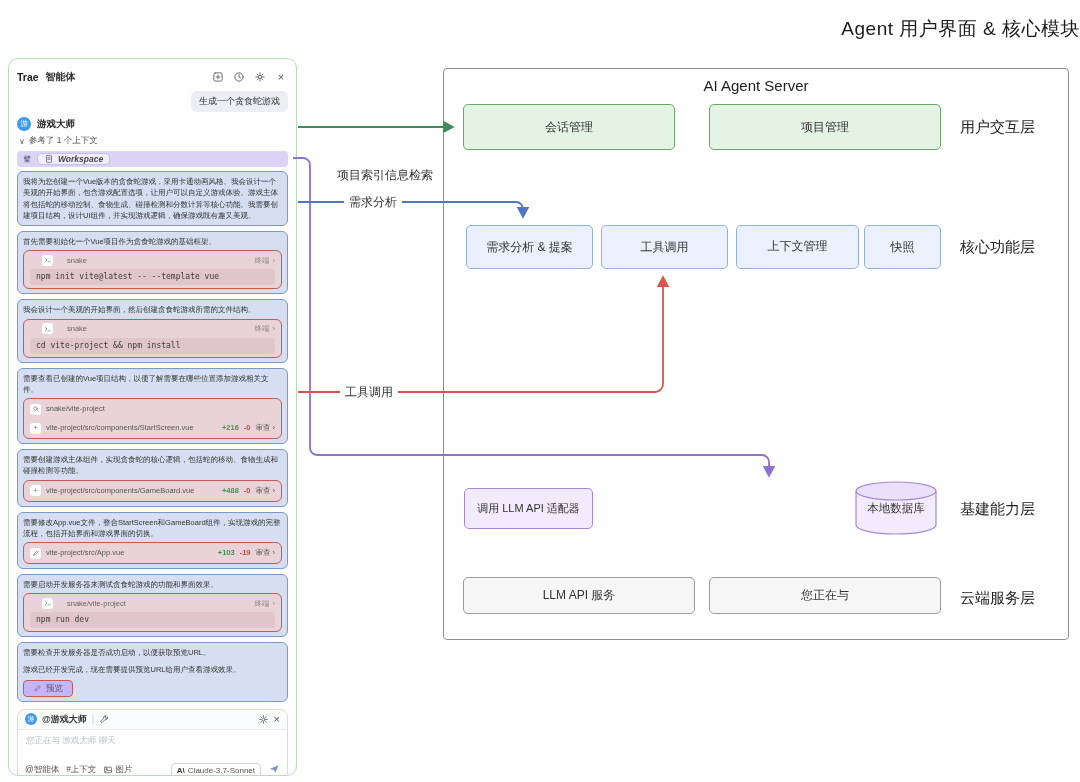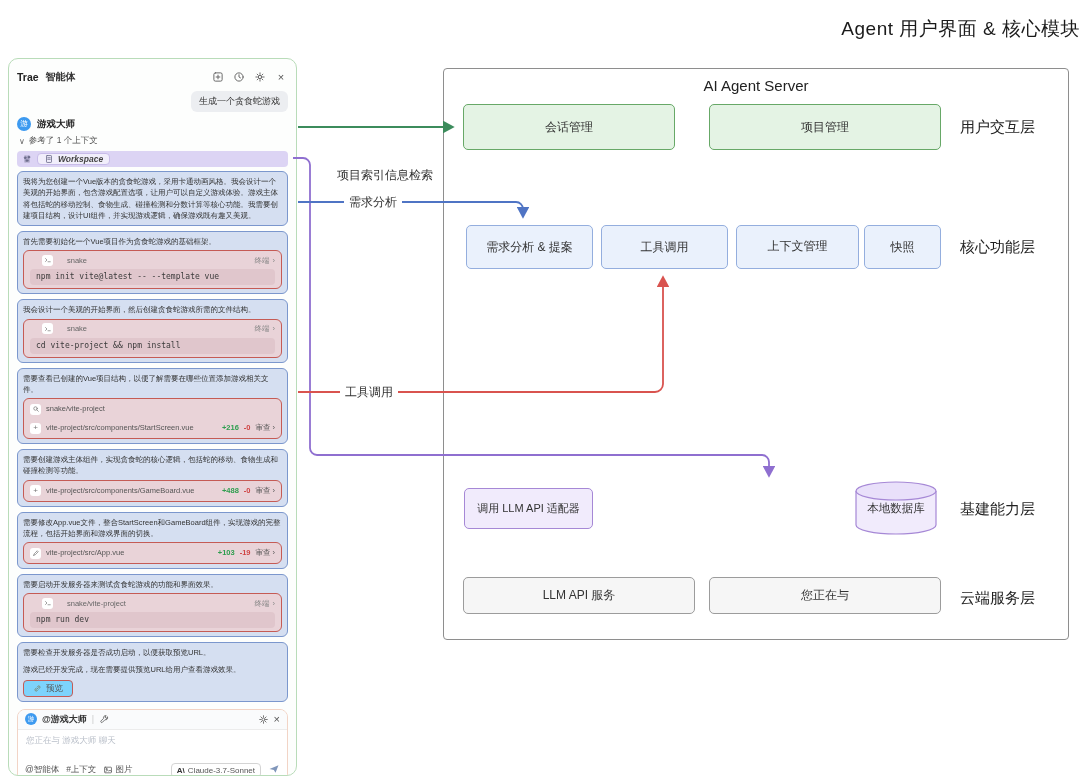--- a/index.html
+++ b/index.html
@@ -60,21 +60,21 @@
   .plus-g { font-size:8px; color:#777; line-height:1; }
 
   .frow { display:flex; align-items:center; gap:5px; height:14px; font-size:7.5px; color:#555; }
   .frow + .frow { margin-top:5px; }
   .frow .path { flex:1; overflow:hidden; white-space:nowrap; text-overflow:ellipsis; }
   .add { color:#2e9e4f; font-weight:bold; }
   .del { color:#d04545; font-weight:bold; }
   .review { color:#555; display:flex; gap:2px; align-items:center; }
 
   .preview-btn { margin-top:5px; display:inline-flex; align-items:center; gap:4px;
-    background:#7dd3fc; border:1px solid #c55b55; border-radius:4px; padding:2px 9px;
+    background:#c4b5fd; border:1px solid #c55b55; border-radius:4px; padding:2px 9px;
     font-size:8.5px; color:#555; width:max-content; height:17px; }
   .preview-btn svg { width:9px; height:9px; stroke:#775; fill:none; stroke-width:1.3; stroke-linecap:round; }
 
   .composer { margin-top:7px; border:1px solid #f2d4c6; border-radius:8px; background:#fff;
     flex:none; overflow:hidden; }
   .cmp-head { display:flex; align-items:center; gap:5px; padding:3px 7px; border-bottom:1px solid #ececec;
     background:#fafbfc; font-size:9px; color:#333; height:20px; }
   .cmp-head .sep { color:#ccc; font-size:9px; }
   .cmp-head svg { width:11px; height:11px; stroke:#666; fill:none; stroke-width:1.3; stroke-linecap:round; }
   .cmp-body { padding:5px 8px; height:30px; color:#b9bfc9; font-size:8.5px; }

